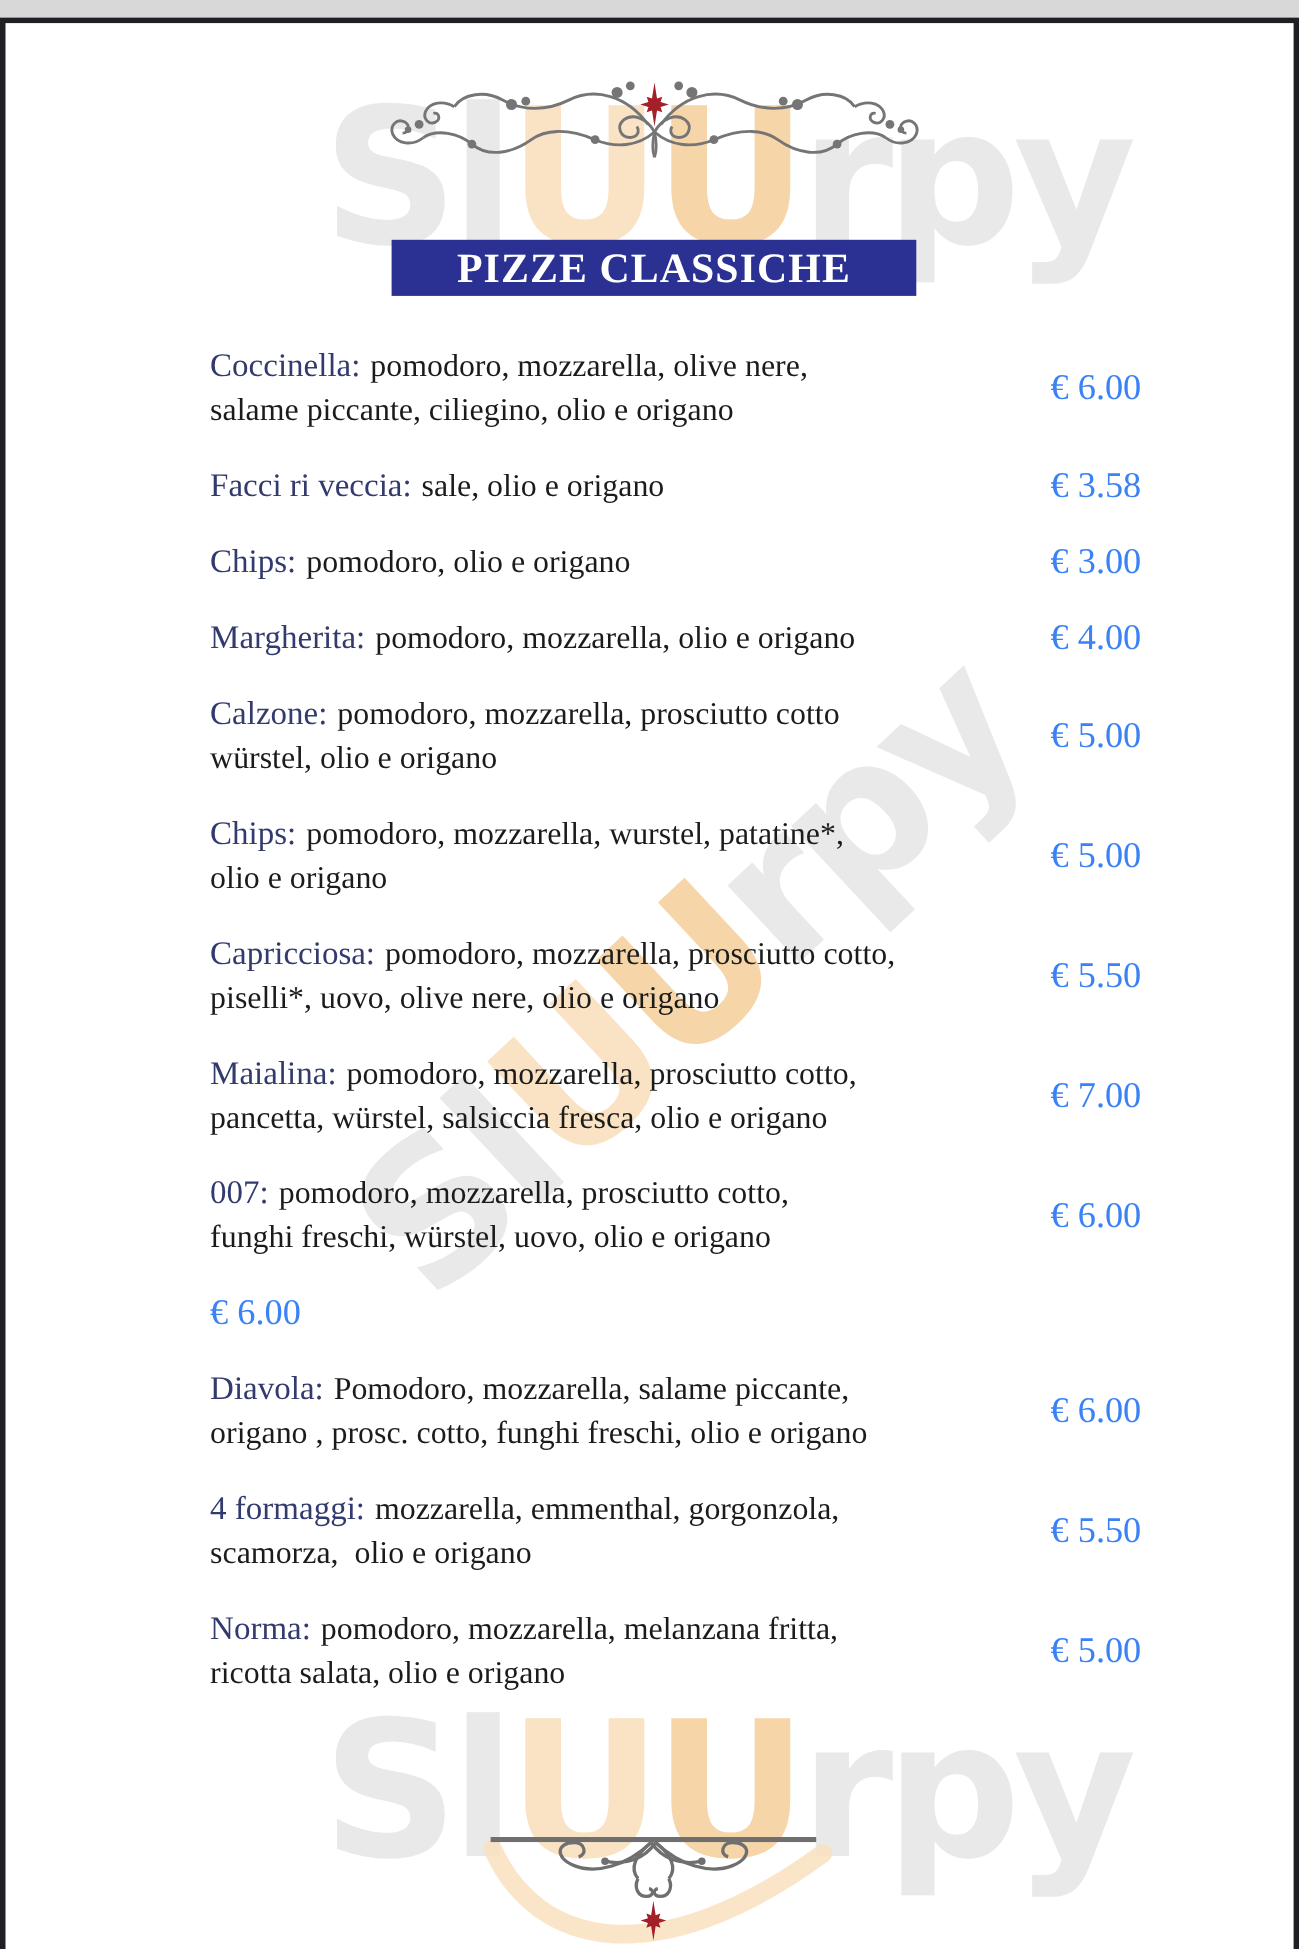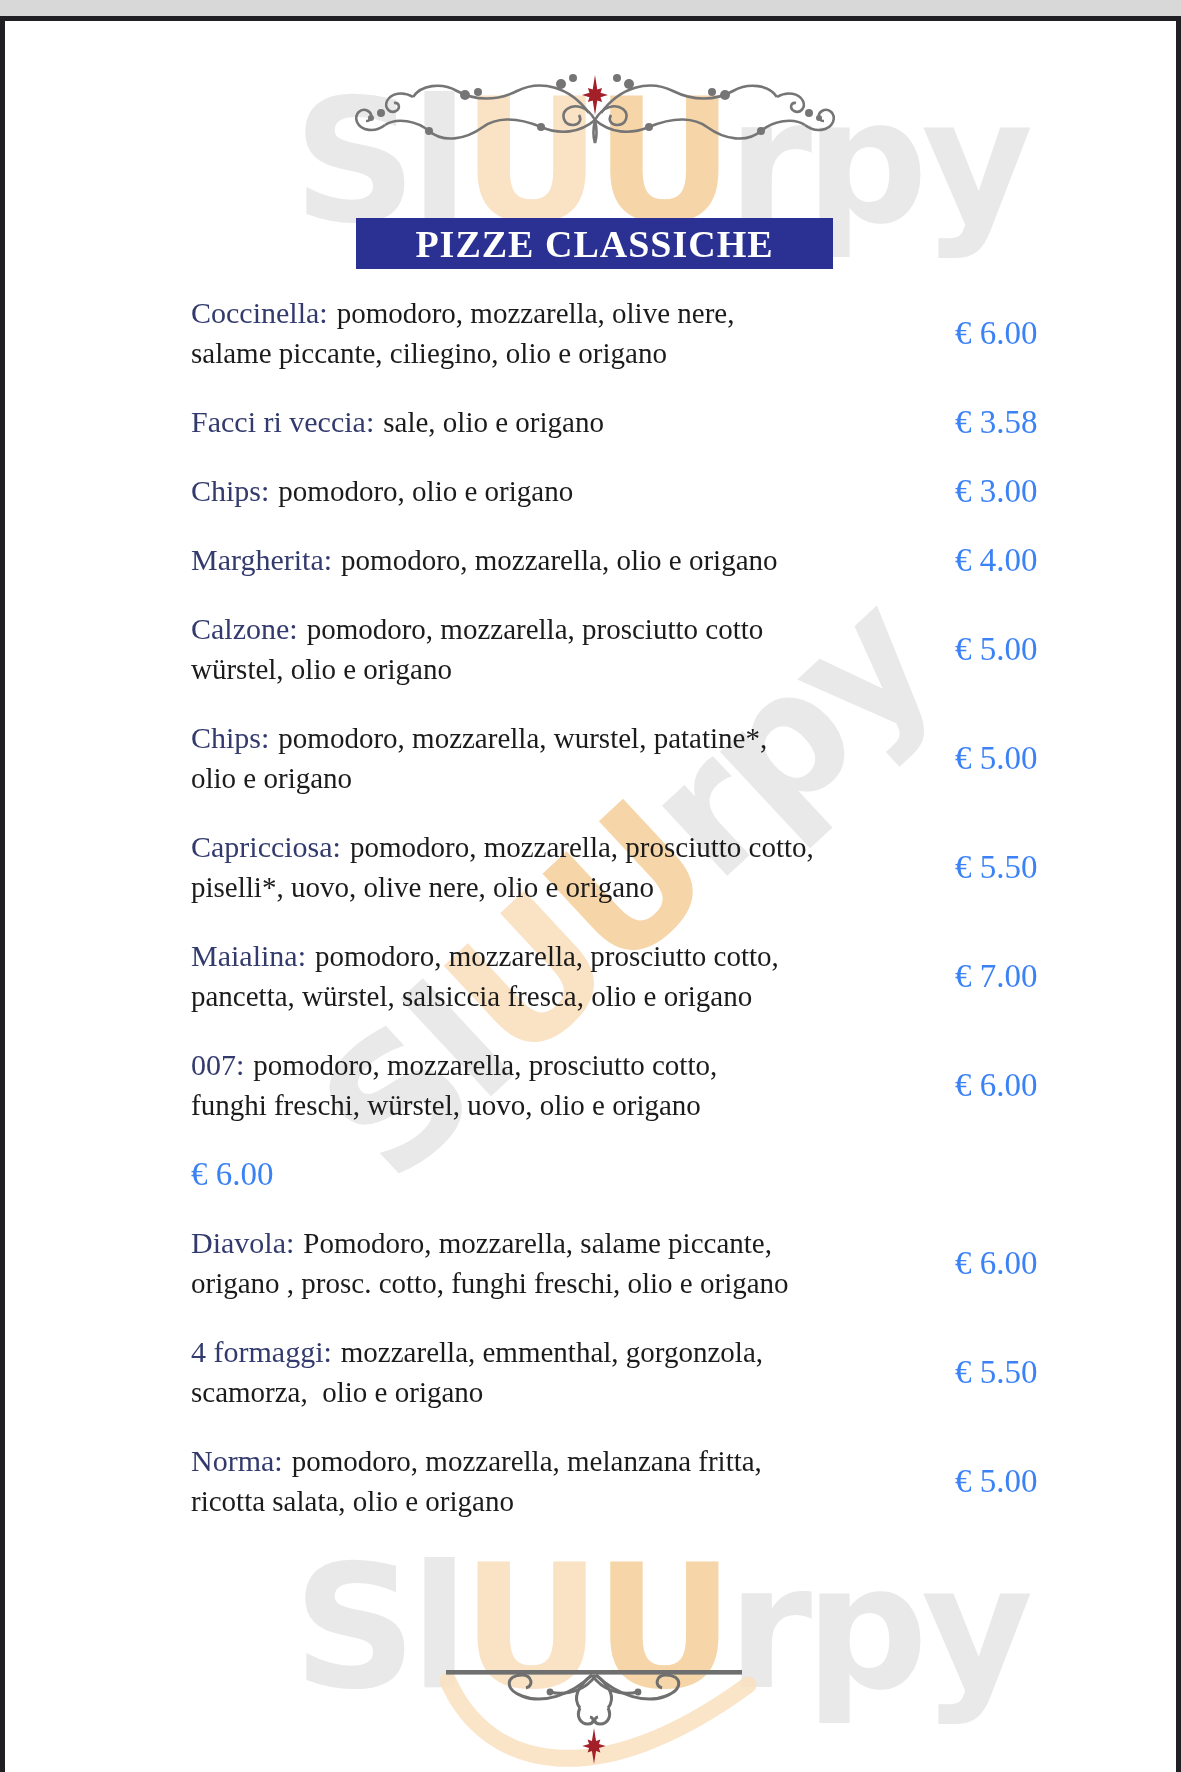--- a/index.html
+++ b/index.html
@@ -28,21 +28,21 @@
   .banner {
     position:absolute; left:351px; top:197px; width:477px; height:51px;
     background:#2b3192; z-index:1; display:flex; align-items:center; justify-content:center;
   }
   .banner-title {
     color:#ffffff; font-size:38px; font-weight:bold; letter-spacing:1px;
     font-family:"Liberation Serif", serif;
   }
 
   
-  .menu-list { position:absolute; left:186px; top:272px; width:985px; z-index:1; }
+  .menu-list { position:absolute; left:186px; top:292px; width:985px; z-index:1; }
   .menu-row  { display:flex; align-items:center; margin-bottom:29px; }
   .item-text { width:764px; font-size:29px; line-height:40px; color:#1b1b1b; }
   .item-name { color:#333b6e; font-size:30px; }
   .item-desc { white-space:pre; margin-left:9px; }
   .item-price{ font-size:33px; color:#3b82f6; line-height:40px; }
 
   
   .ornament-bottom { position:absolute; left:437px; top:1641px; z-index:1; }
 </style>
 </head>

